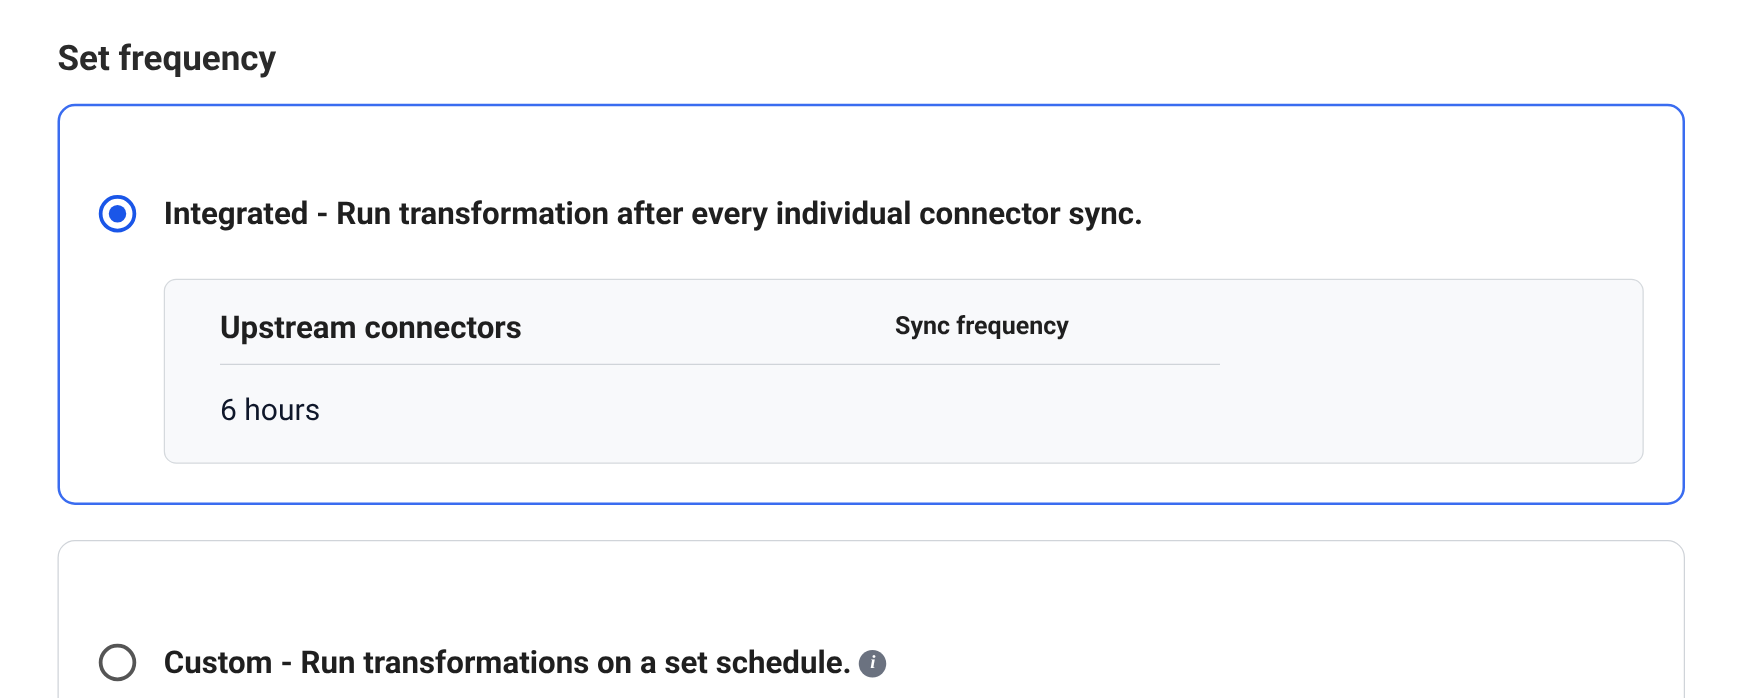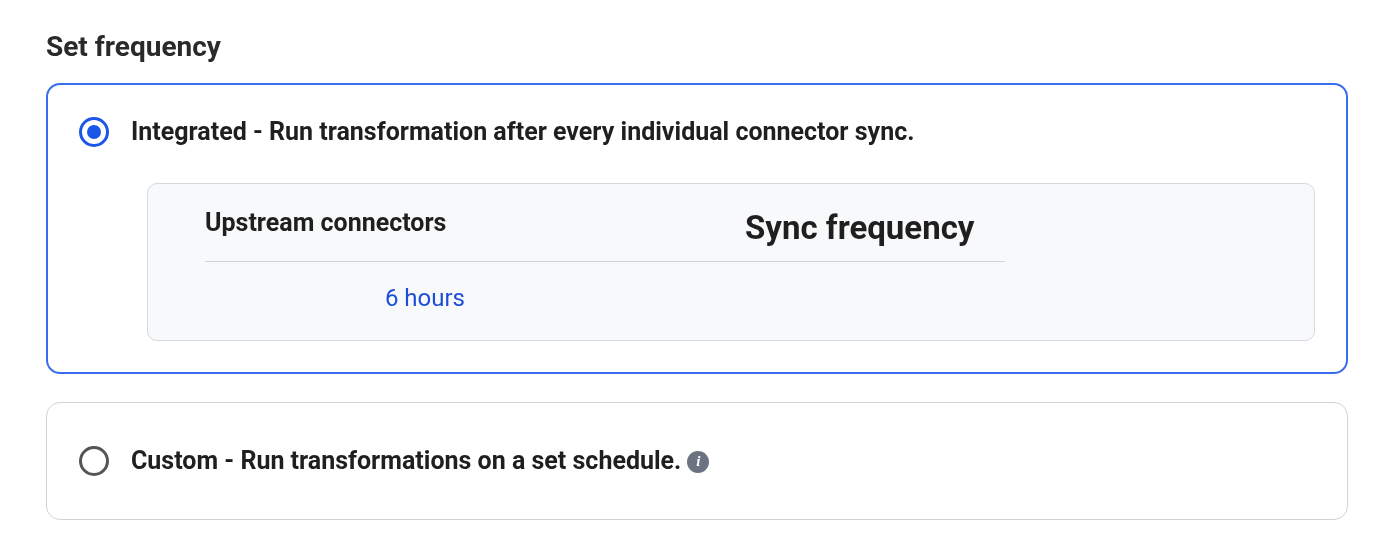--- a/index.html
+++ b/index.html
@@ -26,22 +26,22 @@
       padding: 32px 32px;
       margin-bottom: 28px;
       background: #fff;
     }
     .option-card.selected {
       border: 2px solid #3a6cf0;
       padding: 31px 31px;
     }
     .option-header {
       display: flex;
-      align-items: center;
       gap: 22px;
+      margin-top: 40px;
     }
     .radio {
       width: 30px;
       height: 30px;
       border-radius: 50%;
       border: 3px solid #555;
       display: inline-flex;
       align-items: center;
       justify-content: center;
       flex-shrink: 0;
@@ -58,45 +58,45 @@
       background: #1a56e8;
     }
     .option-label {
       font-size: 25px;
       font-weight: 700;
       color: #1f1f1f;
       line-height: 1.3;
     }
     .connectors-box {
       margin-top: 34px;
-      margin-left: 68px;
+      margin-left: 52px;
       border: 1px solid #d5d9dd;
       border-radius: 10px;
       background: #f8f9fb;
-      padding: 24px 36px 28px 57px;
+      padding: 24px 36px 28px 44px;
     }
     .connectors-table {
       width: 100%;
     }
     .connectors-headers {
       display: flex;
       padding-bottom: 14px;
       border-bottom: 1px solid #d0d4d9;
       width: 800px;
       max-width: 100%;
     }
     .col-name {
       flex: 1;
       font-size: 25px;
       font-weight: 700;
       color: #1f1f1f;
     }
     .col-freq {
       width: 260px;
-      font-size: 33px;
+      font-size: 20px;
       font-weight: 700;
       color: #1f1f1f;
     }
     .connectors-row {
       display: flex;
       padding-top: 22px;
       width: 800px;
       max-width: 100%;
       align-items: center;
     }
@@ -106,22 +106,22 @@
     }
     .cell-name a {
       font-size: 24px;
       color: #2f6ef0;
       text-decoration: underline;
       cursor: pointer;
     }
     .cell-freq {
       width: 260px;
       font-size: 24px;
-      color: #1d4ed8;
-      text-align: right;
+      color: #0f172a;
+      text-align: left;
     }
     .custom-card {
       padding: 42px 32px;
     }
     .info-icon {
       display: inline-flex;
       align-items: center;
       justify-content: center;
       width: 22px;
       height: 22px;

